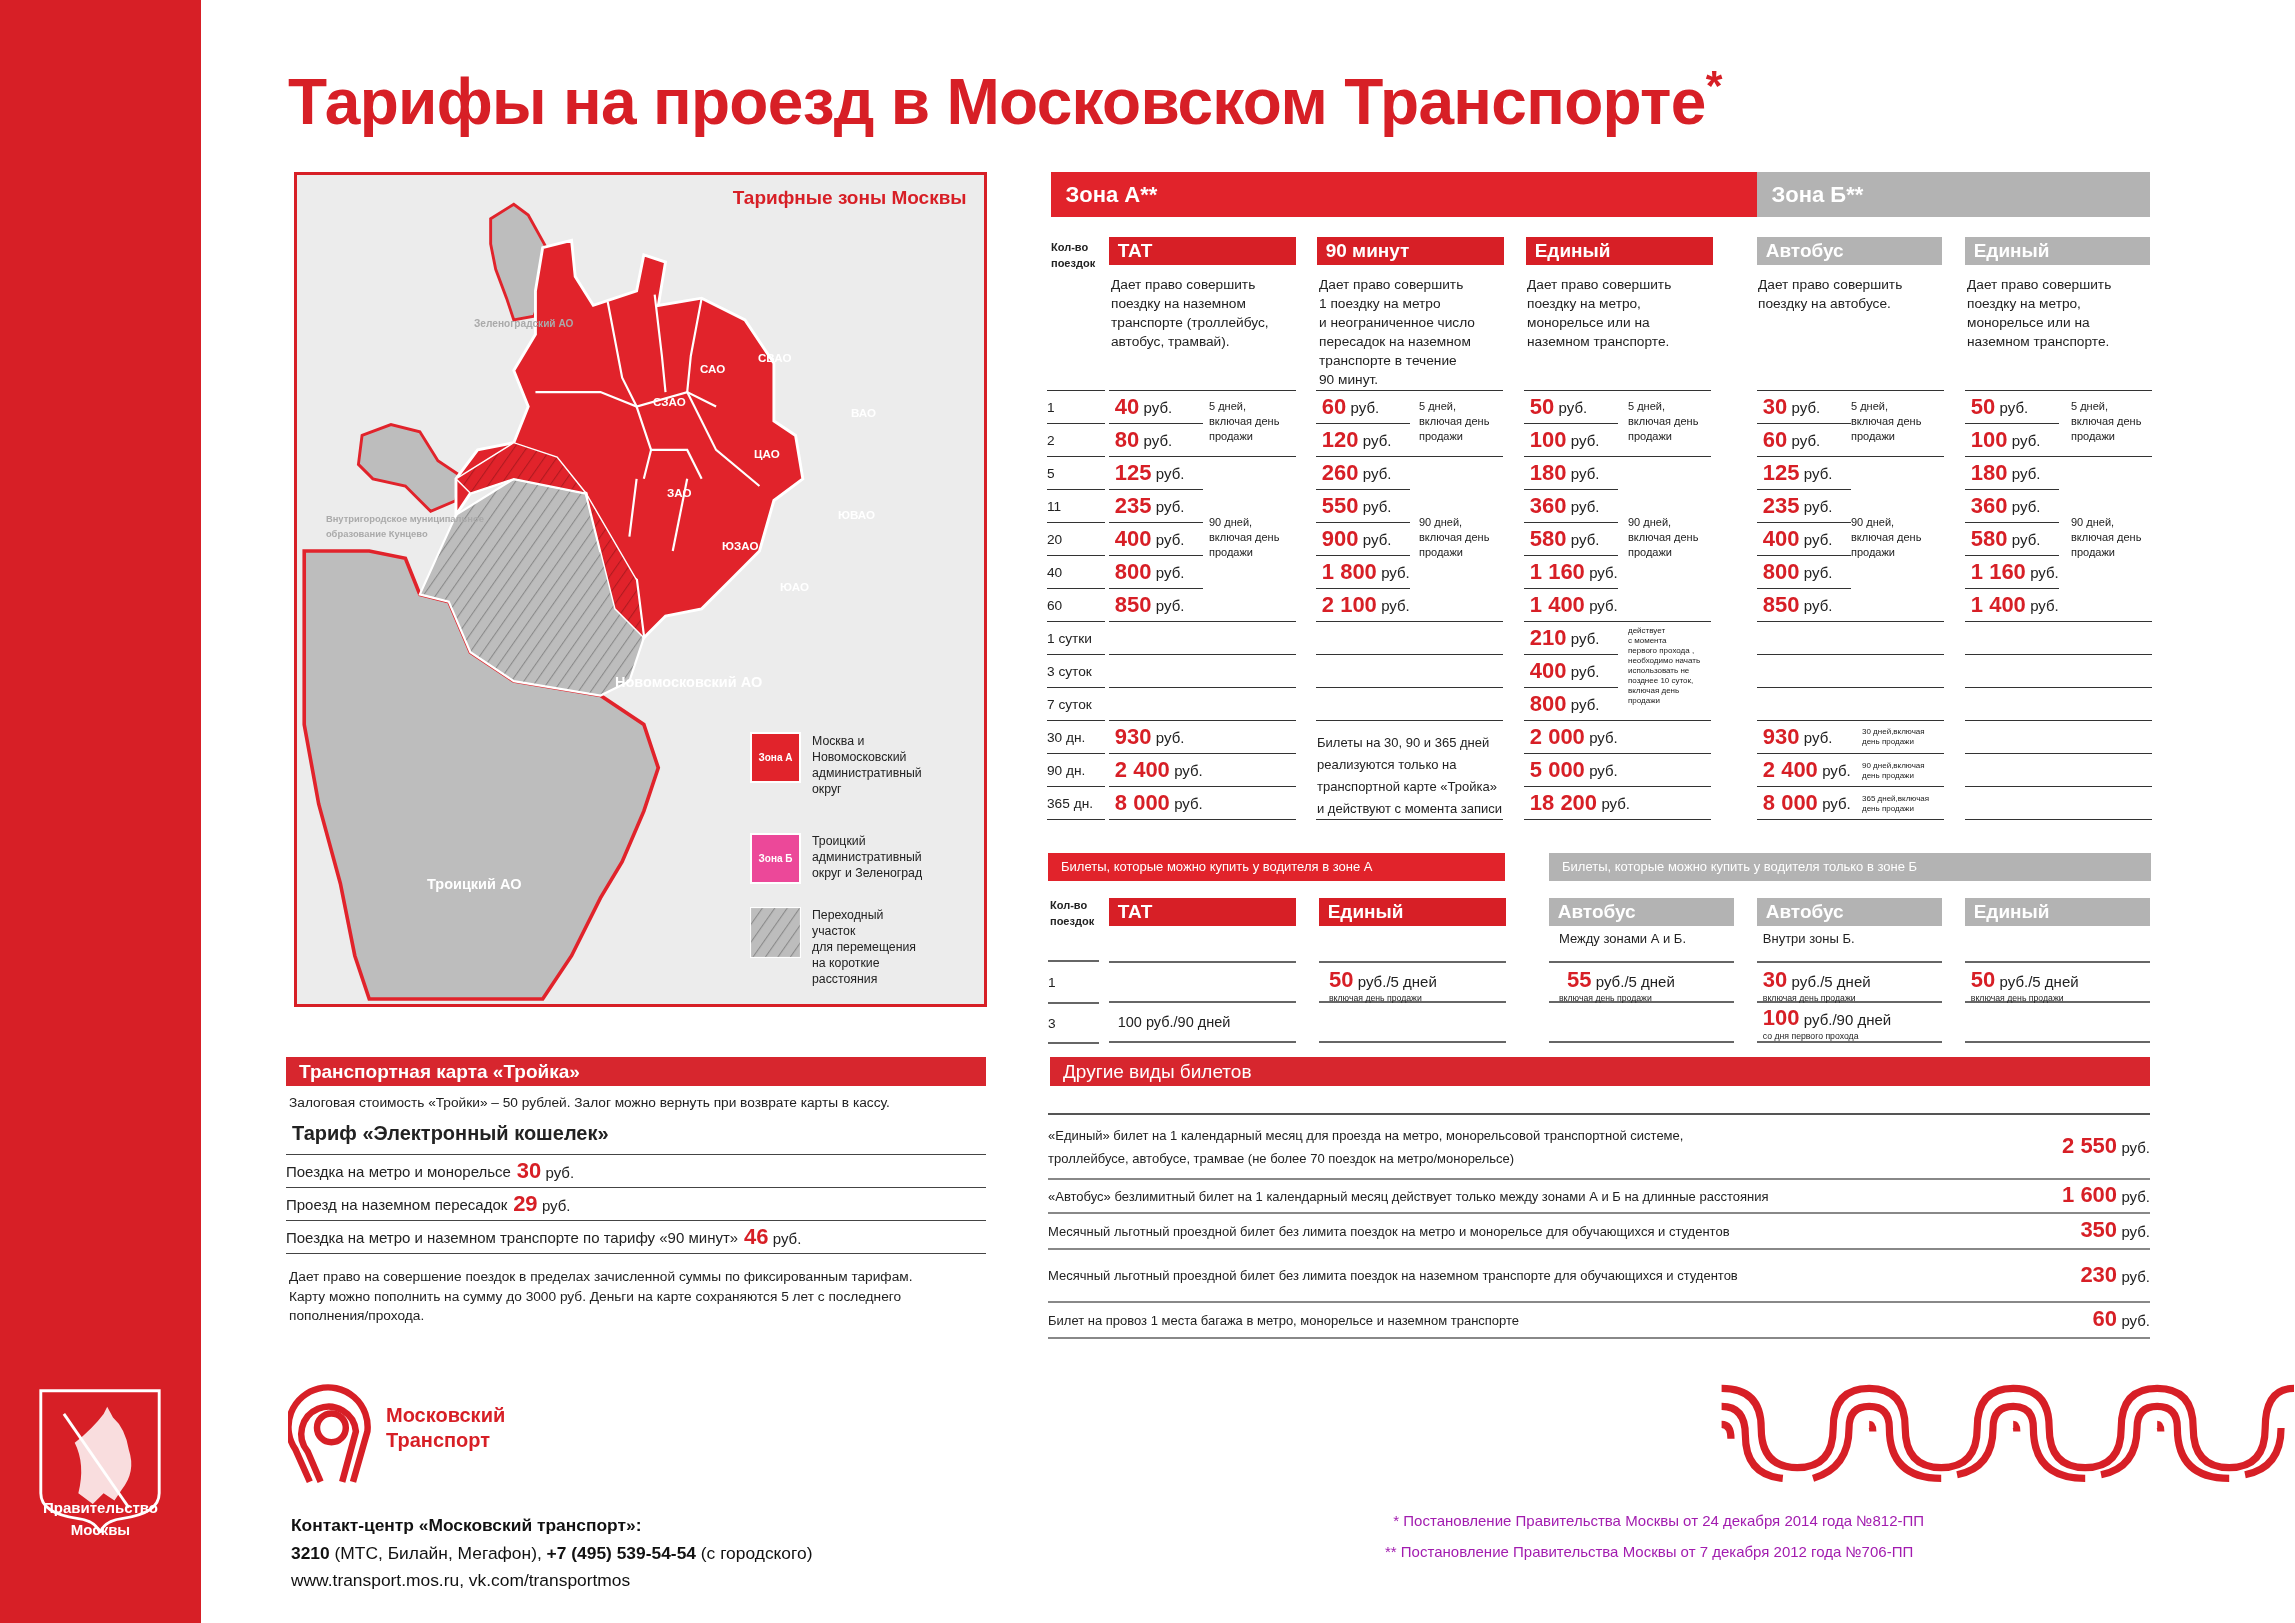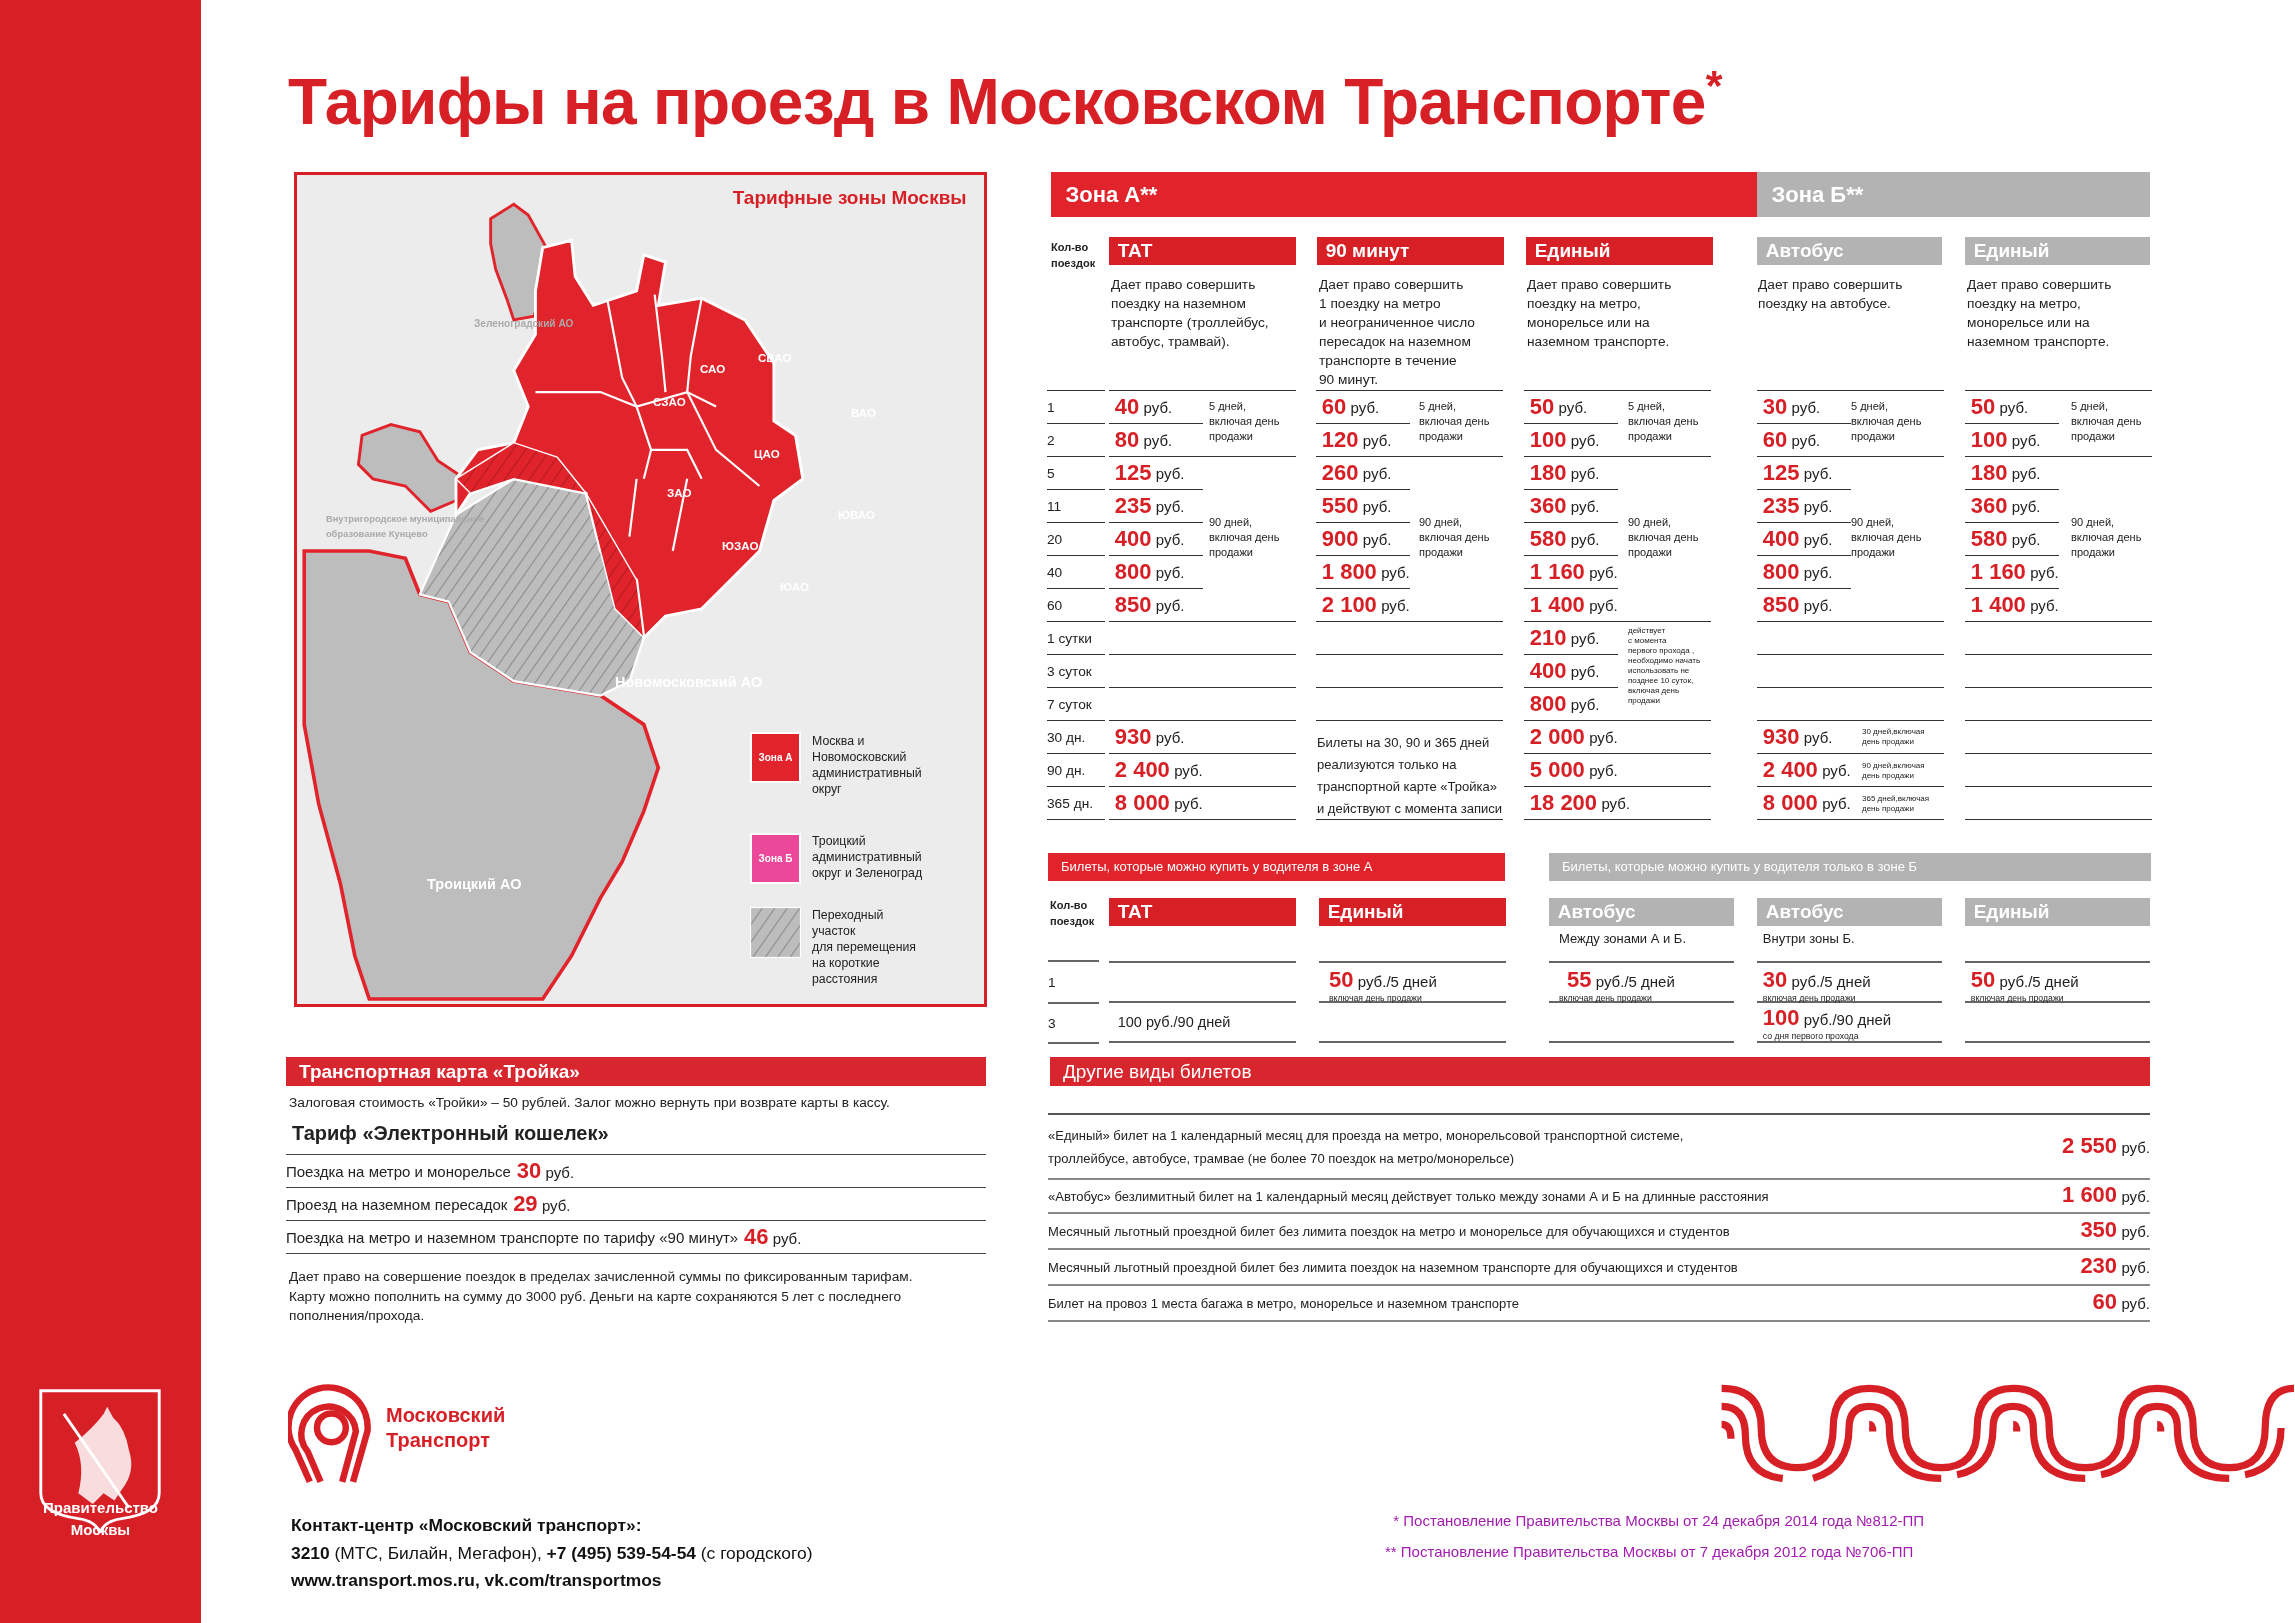--- a/index.html
+++ b/index.html
@@ -573,21 +573,21 @@
       <span><span class="price">2 550</span><span class="rub">руб.</span></span>
     </div>
   <div class="other-row" style="height:34px">
       <span>«Автобус» безлимитный билет на 1 календарный месяц действует  только между зонами А и Б на длинные расстояния</span>
       <span><span class="price">1 600</span><span class="rub">руб.</span></span>
     </div>
   <div class="other-row" style="height:36px">
       <span>Месячный льготный проездной билет без лимита поездок на метро и монорельсе для обучающихся и студентов</span>
       <span><span class="price">350</span><span class="rub">руб.</span></span>
     </div>
-  <div class="other-row" style="height:36px">
+  <div class="other-row" style="height:53px">
       <span>Месячный льготный проездной билет без лимита поездок на наземном транспорте для обучающихся и студентов</span>
       <span><span class="price">230</span><span class="rub">руб.</span></span>
     </div>
   <div class="other-row" style="height:36px">
       <span>Билет на провоз 1 места багажа в метро, монорельсе и наземном транспорте</span>
       <span><span class="price">60</span><span class="rub">руб.</span></span>
     </div>
 </div>
 
 <svg class="abs" style="left:288px;top:1381px" width="94" height="108" viewBox="0 0 130 150">
@@ -598,21 +598,21 @@
   </g>
 </svg>
 <div class="abs" style="left:386px;top:1403px;font-size:20px;font-weight:bold;color:#d71f26;line-height:24.6px">
   <div>Московский</div>
     <div>Транспорт</div>
 </div>
 
 <div class="abs contact" style="left:291px;top:1512px">
   <div style="font-weight:bold">Контакт-центр «Московский транспорт»:</div>
   <div><b>3210</b><span> (МТС, Билайн, Мегафон), </span><b>+7 (495) 539-54-54</b><span> (с городского)</span></div>
-  <div style="font-weight:bold">www.transport.mos.ru, vk.com/transportmos</div>
+  <div style="font-weight:normal">www.transport.mos.ru, vk.com/transportmos</div>
 </div>
 
 <svg class="abs" style="left:1717px;top:1374px" width="578" height="108" viewBox="0 0 800 150">
   <g fill="none" stroke="#d71f26" stroke-width="10">
     <path d="M5 20 Q60 20 60 75 Q60 130 110 130 Q160 130 160 75 Q160 20 210 20 Q260 20 260 75 Q260 130 310 130 Q360 130 360 75 Q360 20 410 20 Q460 20 460 75 Q460 130 510 130 Q560 130 560 75 Q560 20 610 20 Q660 20 660 75 Q660 130 710 130 Q760 130 760 75 Q760 20 800 20"></path>
     <path d="M5 45 Q38 45 38 85 Q38 140 90 145 M132 145 Q182 130 182 75 Q182 45 210 45 Q238 45 238 75 Q238 145 310 145 M332 140 Q382 130 382 75 Q382 45 410 45 Q438 45 438 75 Q438 145 510 145 M532 140 Q582 130 582 75 Q582 45 610 45 Q638 45 638 75 Q638 145 710 145 M732 140 Q782 130 782 75"></path>
     <path d="M5 70 Q18 70 18 90 M210 70 Q215 70 215 80 M410 70 Q415 70 415 80 M610 70 Q615 70 615 80"></path>
   </g>
 </svg>
 

